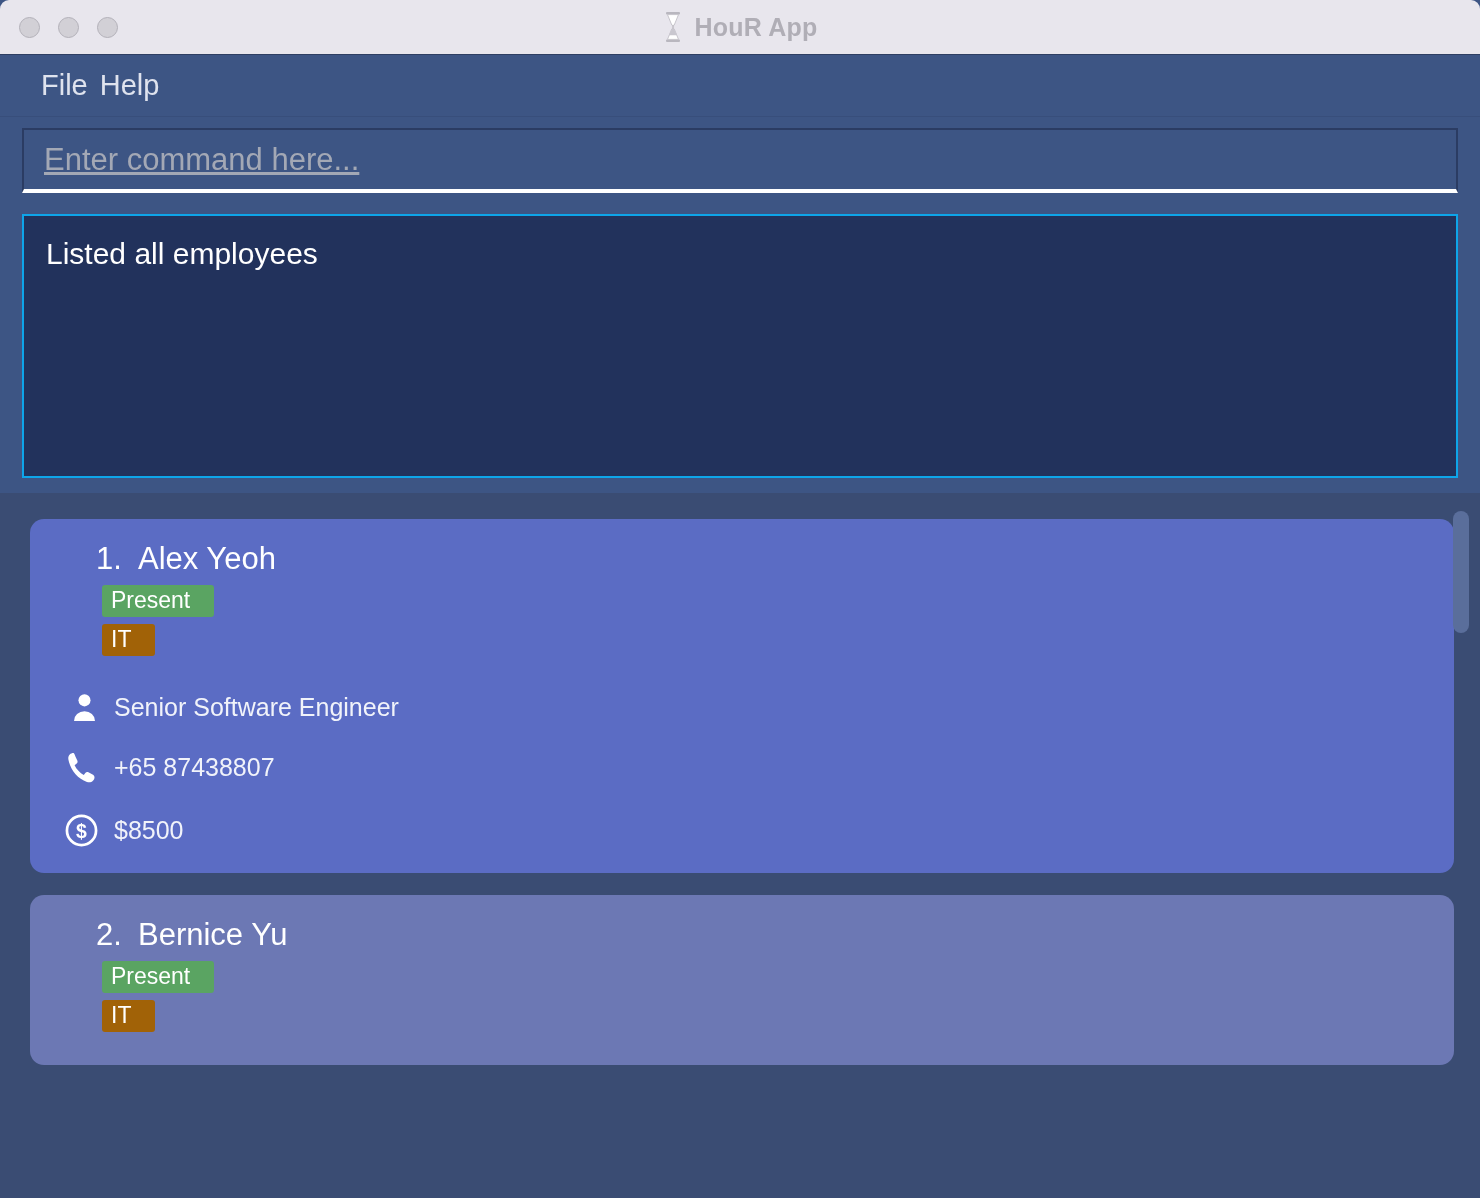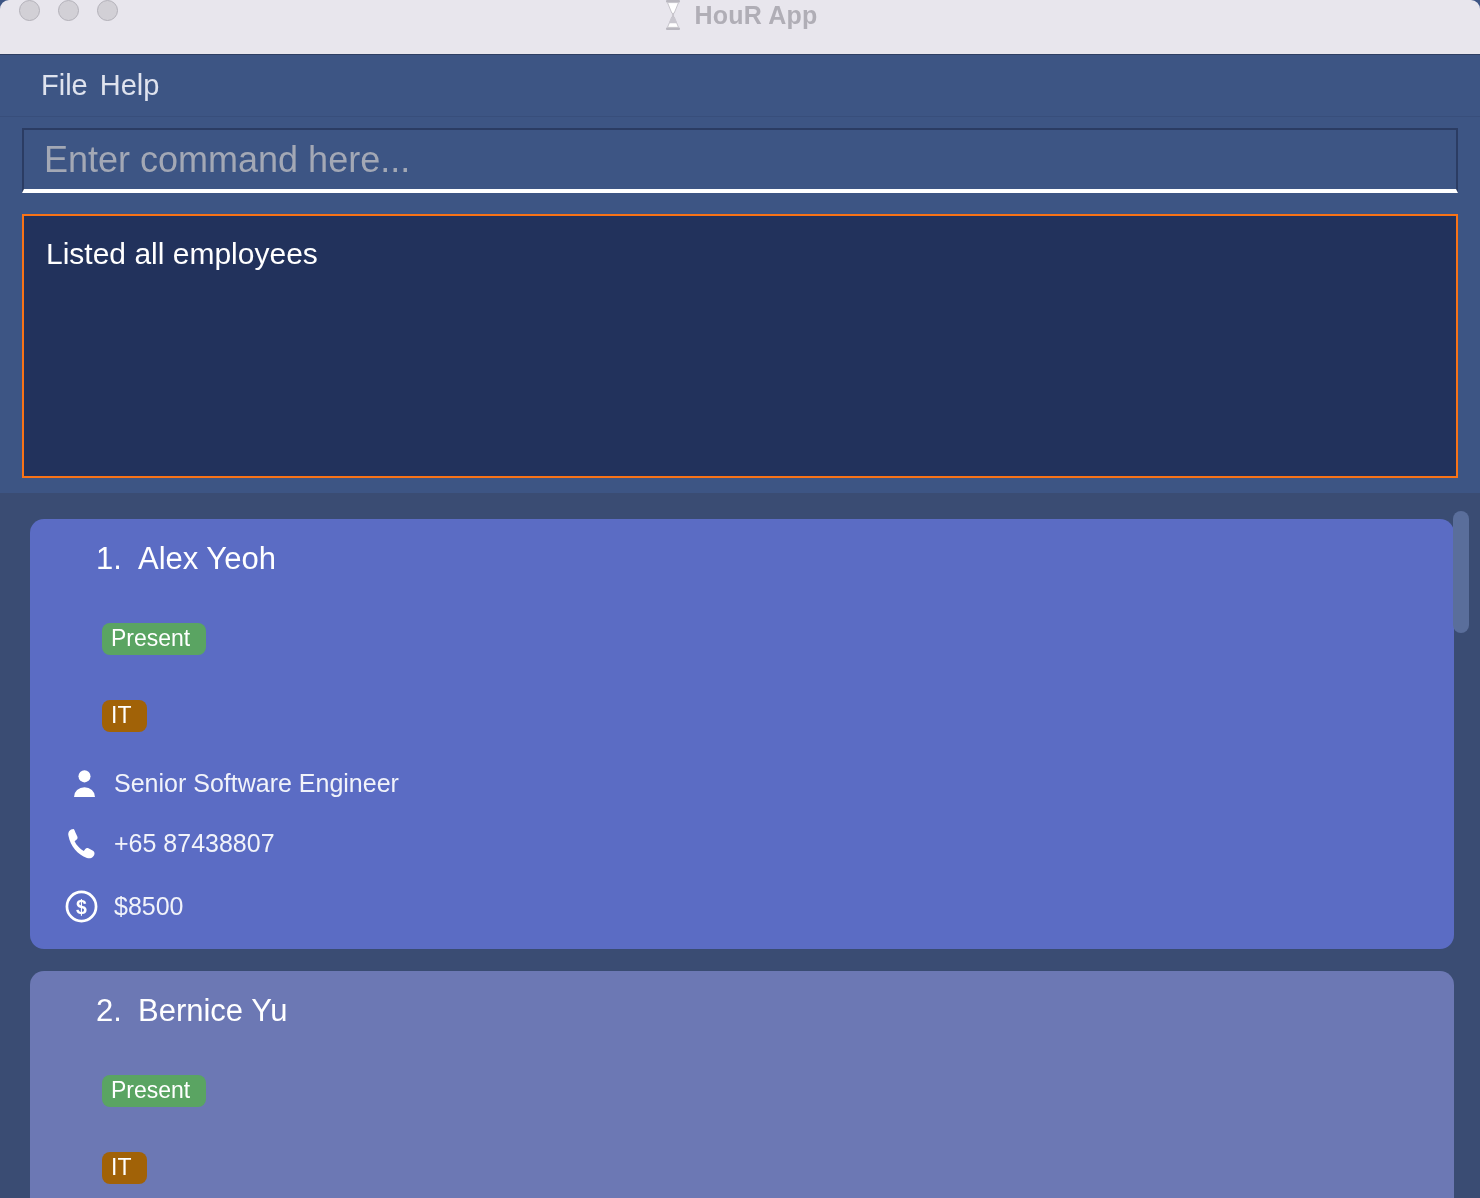--- a/index.html
+++ b/index.html
@@ -25,20 +25,21 @@
   
   .titlebar {
     position: relative;
     height: 55px;
     flex: 0 0 55px;
     background: #e8e6ed;
     border-bottom: 1px solid #2f3f63;
     border-top-left-radius: 9px;
     border-top-right-radius: 9px;
     display: flex;
+    align-items: center;
   }
   .traffic-lights {
     display: flex;
     gap: 18px;
     margin-left: 19px;
   }
   .tl-dot {
     width: 21px; height: 21px;
     border-radius: 50%;
     background: #d2d0d6;
@@ -90,35 +91,36 @@
     flex: 1;
     background: #3d5584;
     border: 2px solid #2b3c63;
     border-bottom: 4px solid #ffffff;
     display: flex;
     align-items: center;
     padding: 0 20px;
   }
   .command-placeholder {
     color: #a3a8b5;
-    font-size: 36px;
+    font-size: 31px;
     line-height: 1;
+    text-decoration: underline;
   }
 
   
   .result-wrap {
     flex: 0 0 290px;
     padding: 11px 22px 15px 22px;
     background: #3d5584;
   }
   .result-box {
     width: 100%;
     height: 100%;
     background: #22325c;
-    border: 2px solid #f97316;
+    border: 2px solid #0ea5e9;
     padding: 20px 22px;
   }
   .result-text {
     color: #ffffff;
     font-size: 30px;
     line-height: 1.2;
   }
 
   
   .list-panel {
@@ -147,25 +149,24 @@
     margin-left: 36px;
     line-height: 1.15;
   }
   .card-index { min-width: 26px; }
 
   .badge-row { margin-left: 42px; }
   .badge {
     display: inline-block;
     color: #ffffff;
     font-size: 23px;
-    padding: 3px 16px 5px 9px;
-    border-radius: 8px;
+    padding: 3px 24px 5px 9px;
+    border-radius: 3px;
     line-height: 1.05;
     margin-bottom: 7px;
-    margin-top: 38px;
   }
   .badge-status { background: #5aa462; }
   .badge-dept   { background: #a16207; }
 
   .detail-row {
     display: flex;
     align-items: center;
     gap: 12px;
     margin-top: 30px;
     color: #f1f3fa;

